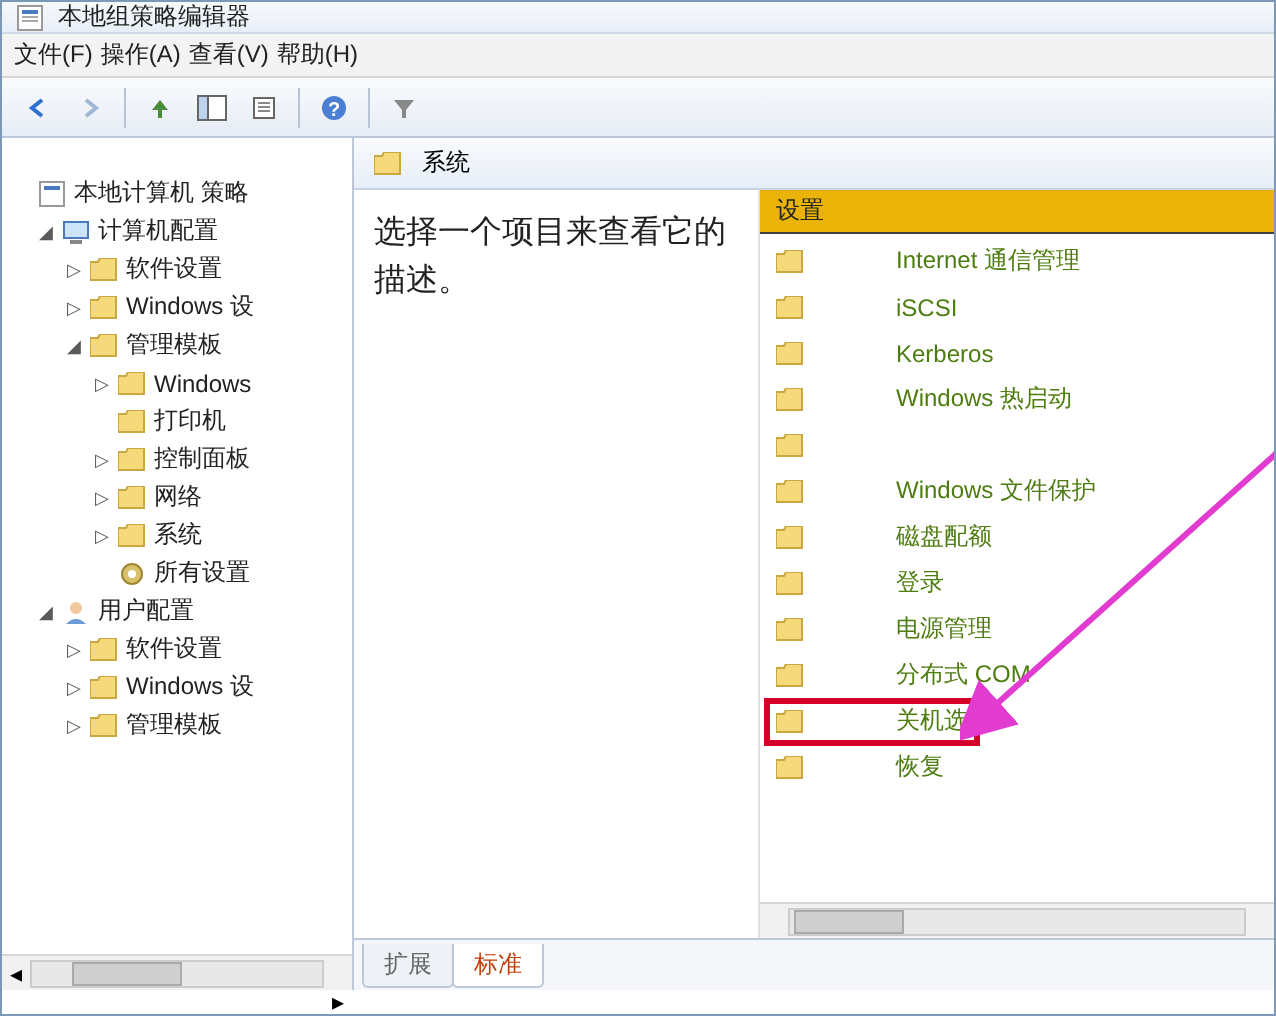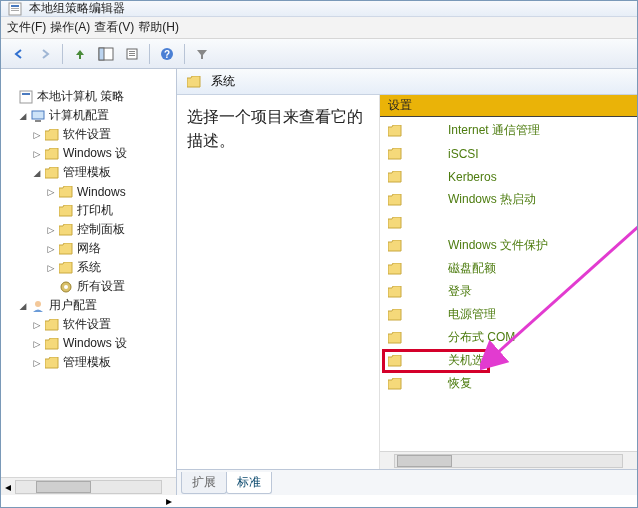--- a/index.html
+++ b/index.html
@@ -53,21 +53,21 @@
   .highlight-box { position: absolute; border: 3px solid #d4002a; pointer-events: none; }
   .arrow-svg { position: absolute; pointer-events: none; }
 
   
   .hscroll { position: absolute; bottom: 0; left: 0; right: 0; height: 18px; background: #f1f1f1; border-top: 1px solid #d6d6d6; display:flex; align-items:center; }
   .hscroll .track { flex:1; height:14px; margin: 0 14px; position:relative; background:#e8e8e8; border:1px solid #ccc; }
   .hscroll .thumb { position:absolute; left:2px; width:55px; top:0; bottom:0; background:#cfcfcf; border:1px solid #aaa; }
 
   
   .tabs { height: 26px; border-top: 1px solid #bcc7d8; display:flex; align-items:center; padding-left: 4px; font-size:12px; background:#f4f6f9; }
-  .tab { padding: 2px 10px; border: 1px solid #bcc7d8; border-top: none; background: #fff; margin-right: -1px; border-radius: 0 0 3px 3px; color:#0c4a6e; }
+  .tab { padding: 2px 10px; border: 1px solid #bcc7d8; border-top: none; background: #fff; margin-right: -1px; border-radius: 0 0 3px 3px; color:#c2410c; }
   .tab.inactive { background: #eef1f6; color:#666; }
 
   
   .folder-svg { width:14px; height:12px; }
 </style>
 </head>
 <body>
 
 <div class="titlebar">
   <span class="ticon">

